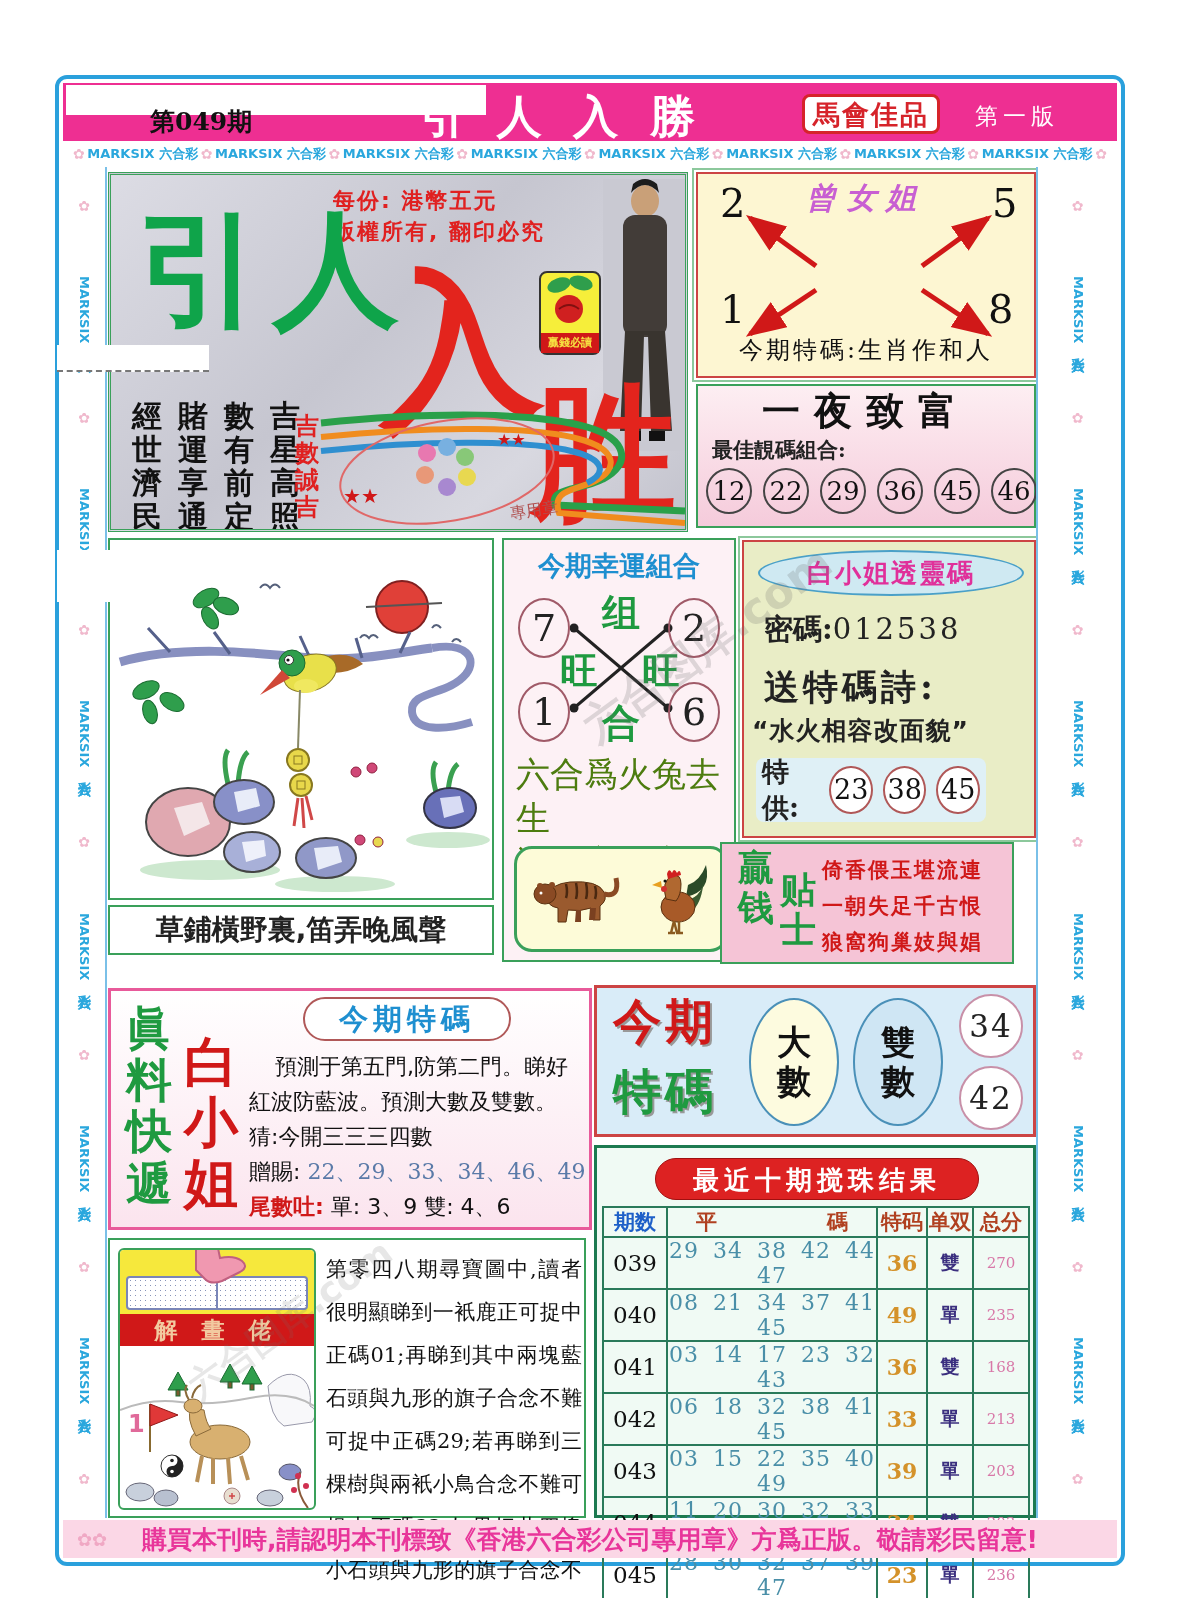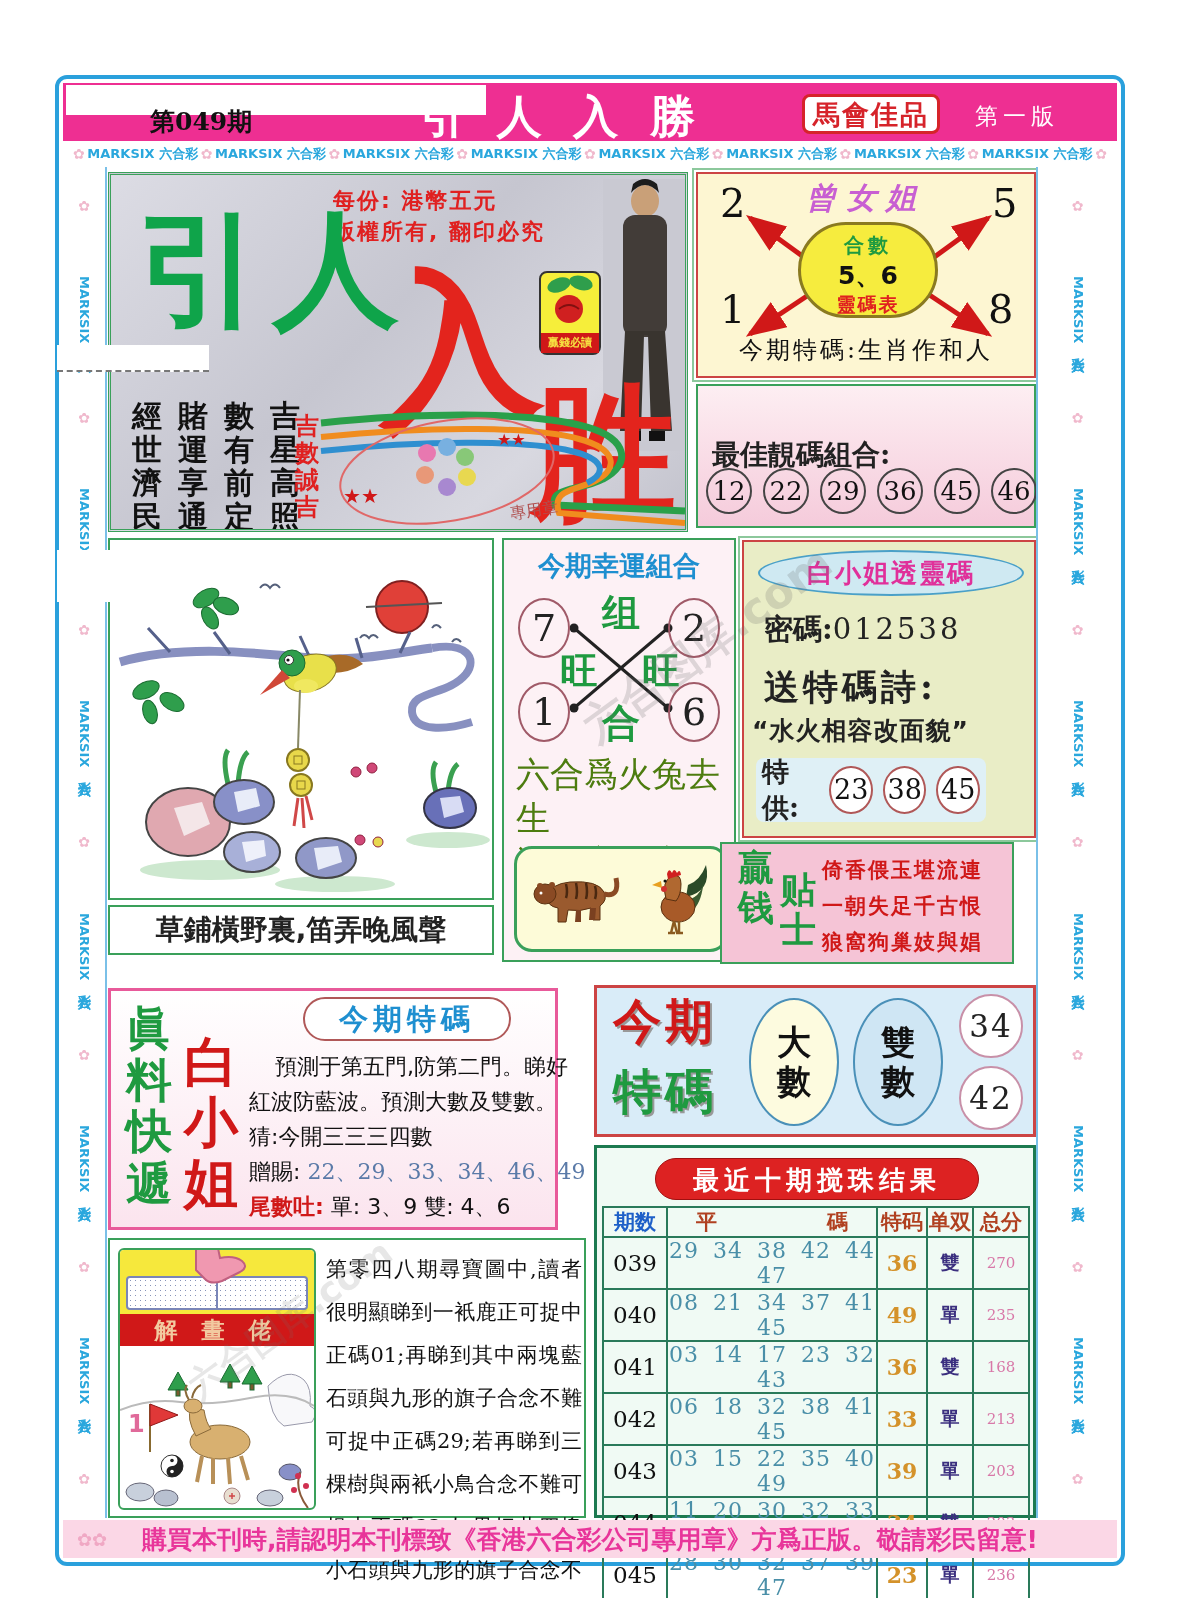--- a/index.html
+++ b/index.html
@@ -47,21 +47,21 @@
 #cn0{left:22px;top:6px}#cn1{left:294px;top:6px}#cn2{left:22px;top:112px}#cn3{left:290px;top:112px}
 #zeng-capsule{left:100px;top:48px;width:140px;height:96px;background:#f6ec3e;border:3px solid #8a7a20;border-radius:50px;text-align:center;padding-top:7px;z-index:2}
 .cap1{color:#1f9a40;font-size:20px;font-weight:bold;letter-spacing:4px}
 .cap2{color:#111;font-size:25px;font-weight:bold}
 .cap3{color:#e02020;font-size:19px;font-weight:bold;letter-spacing:2px}
 #zeng-arrows{left:0;top:0;width:340px;height:206px;z-index:1}
 #zeng-bottom{left:0;right:0;top:160px;text-align:center;font-size:24px;color:#111;font-family:"DejaVu Serif",serif;letter-spacing:3px}
 
 #rich-box{left:696px;top:384px;width:340px;height:144px;background:linear-gradient(180deg,#fdeef2,#f5cbdb);border:2px solid #3aa05a}
 #rich-title{left:0;right:0;top:0;text-align:center;font-size:38px;font-weight:bold;color:#111;letter-spacing:14px;font-family:"DejaVu Serif",serif}
-#rich-label{left:14px;top:50px;font-size:28px;font-family:"DejaVu Serif",serif;font-weight:bold}
+#rich-label{left:14px;top:50px;font-size:21px;font-family:"DejaVu Serif",serif;font-weight:bold}
 #rich-circles{left:8px;top:82px;display:flex;gap:11px}
 .num-circle{width:46px;height:46px;border:2px solid #444;border-radius:50%;text-align:center;line-height:42px;font-size:26px;font-family:"DejaVu Serif",serif;color:#111;display:inline-block}
 
 #bird-box{left:108px;top:538px;width:386px;height:362px;background:#fff;border:2px solid #3aa05a}
 #caption-bar{left:108px;top:905px;width:386px;height:50px;background:#fff;border:2px solid #3aa05a;text-align:center;line-height:46px;font-size:28px;font-weight:bold}
 
 #lucky-box{left:502px;top:538px;width:234px;height:424px;background:#fdf1f5;border:2px solid #3aa05a}
 #lucky-title{left:0;right:0;top:8px;text-align:center;color:#1e8fd0;font-size:27px;font-weight:bold}
 #lucky-diagram{left:0;top:52px;width:234px;height:152px}
 .oval-num{position:absolute;width:52px;height:60px;border:2px solid #a05a68;border-radius:50%;text-align:center;line-height:56px;font-size:38px;font-family:"DejaVu Serif",serif}
@@ -79,21 +79,21 @@
 #psy-poem{left:8px;top:172px;font-size:25px;font-weight:bold;letter-spacing:1px}
 #psy-special{left:12px;top:216px;width:230px;height:64px;background:#dff0f6;border-radius:8px;display:flex;align-items:center;gap:10px;padding:0 6px}
 #psy-special .sp-label{font-size:27px;font-weight:bold;font-family:"DejaVu Serif",serif}
 #psy-special .num-circle{background:#fff;border-color:#b05858;width:48px;height:48px;line-height:44px;font-size:27px}
 
 #tips-box{left:720px;top:842px;width:294px;height:122px;background:#f5c4d6;border:2px solid #3aa05a}
 #tips-c1{left:14px;top:4px;width:40px;font-size:36px;font-weight:bold;color:#1f9a40}
 #tips-c2{left:56px;top:26px;width:40px;font-size:36px;font-weight:bold;color:#1f9a40}
 #tips-lines{left:100px;top:8px;color:#d01818;font-weight:bold;font-size:21px;line-height:36px;letter-spacing:2px}
 
-#forecast-box{left:108px;top:988px;width:450px;height:242px;border:3px solid #e85a9a;background:linear-gradient(180deg,#fff,#fbe4ee)}
+#forecast-box{left:108px;top:988px;width:484px;height:242px;border:3px solid #e85a9a;background:linear-gradient(180deg,#fff,#fbe4ee)}
 #fc-green{left:12px;top:12px;width:52px;font-size:46px;font-weight:bold;color:#1f9a40}
 #fc-red{left:70px;top:42px;width:60px;font-size:54px;font-weight:bold;color:#d01818}
 #fc-title{left:192px;top:6px;width:208px;height:44px;background:#fff;border:2px solid #b05858;border-radius:26px;text-align:center;line-height:40px;color:#1e8fd0;font-size:29px;font-weight:bold;letter-spacing:5px}
 #fc-lines{left:138px;top:58px;width:338px;font-size:22px;line-height:35px;color:#111}
 .fc-l1{text-indent:26px}
 .fc-gift{color:#5a7aa8;font-family:"DejaVu Serif",serif}
 .fc-redlabel{color:#d01818;font-weight:bold}
 
 #jiehua-box{left:108px;top:1238px;width:478px;height:280px;background:#fff;border:2px solid #3aa05a}
 #jh-panel{left:8px;top:8px;width:198px;height:262px;border:2px solid #3aa05a;border-radius:6px;overflow:hidden;background:#fff}
@@ -257,29 +257,25 @@
       <line x1="118" y1="92" x2="52" y2="44" stroke="#d01818" stroke-width="5" marker-end="url(#ah)"></line>
       <line x1="224" y1="92" x2="290" y2="44" stroke="#d01818" stroke-width="5" marker-end="url(#ah)"></line>
       <line x1="118" y1="116" x2="52" y2="160" stroke="#d01818" stroke-width="5" marker-end="url(#ah)"></line>
       <line x1="224" y1="116" x2="290" y2="160" stroke="#d01818" stroke-width="5" marker-end="url(#ah)"></line>
     </svg>
     <div id="zeng-title" class="abs">曾女姐</div>
     <div id="cn0" class="abs corner-num">2</div>
     <div id="cn1" class="abs corner-num">5</div>
     <div id="cn2" class="abs corner-num">1</div>
     <div id="cn3" class="abs corner-num">8</div>
-    <div id="zeng-capsule" class="abs">
-      <div class="cap1">合數</div>
-      <div class="cap2">5、6</div>
-      <div class="cap3">靈碼表</div>
-    </div>
     <div id="zeng-bottom" class="abs">今期特碼:生肖作和人</div>
   </div>
 
   <div id="rich-box" class="abs">
+    <div id="rich-title" class="abs">一夜致富</div>
     <div id="rich-label" class="abs">最佳靚碼組合:</div>
     <div id="rich-circles" class="abs">
       <span class="num-circle">12</span>
       <span class="num-circle">22</span>
       <span class="num-circle">29</span>
       <span class="num-circle">36</span>
       <span class="num-circle">45</span>
       <span class="num-circle">46</span>
     </div>
   </div>

